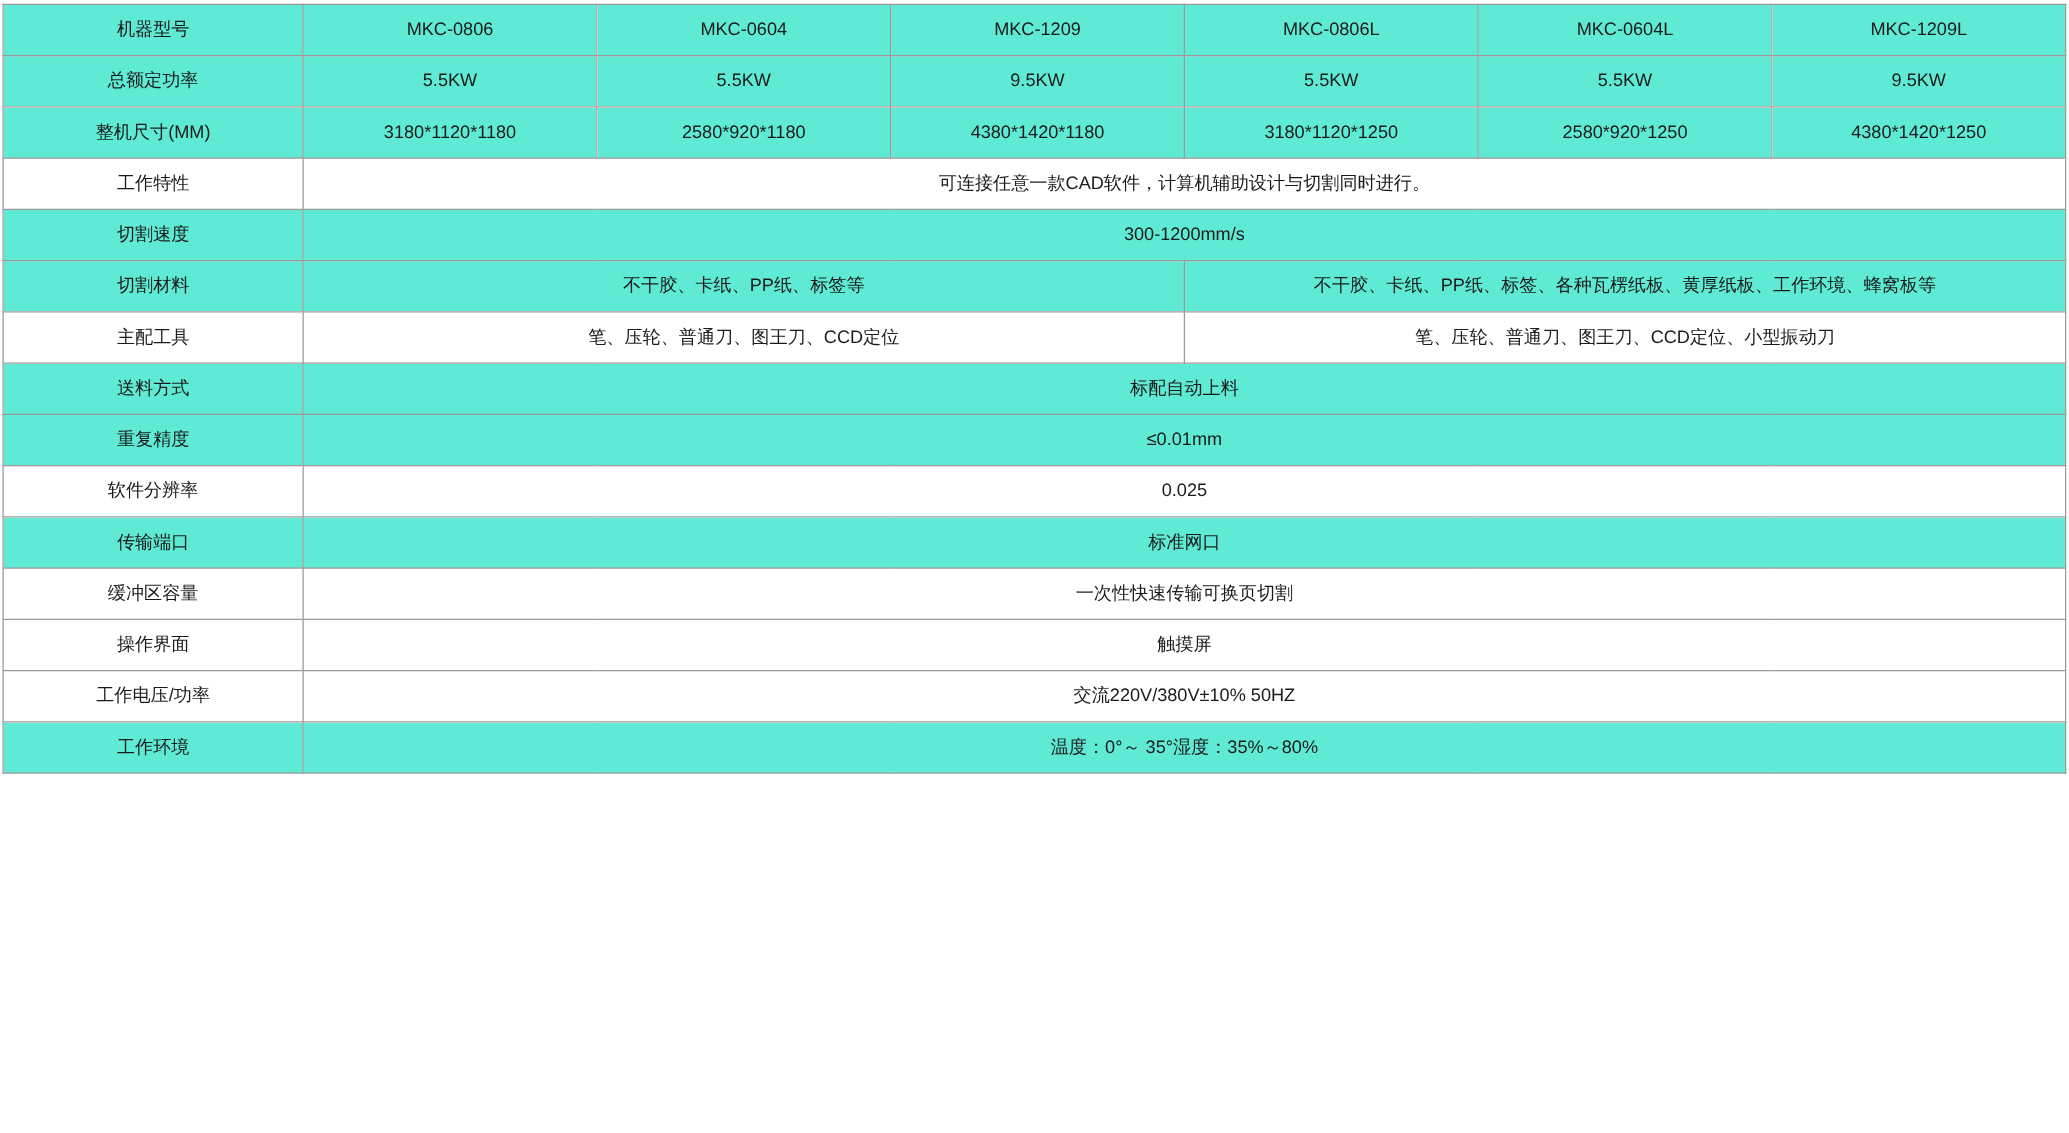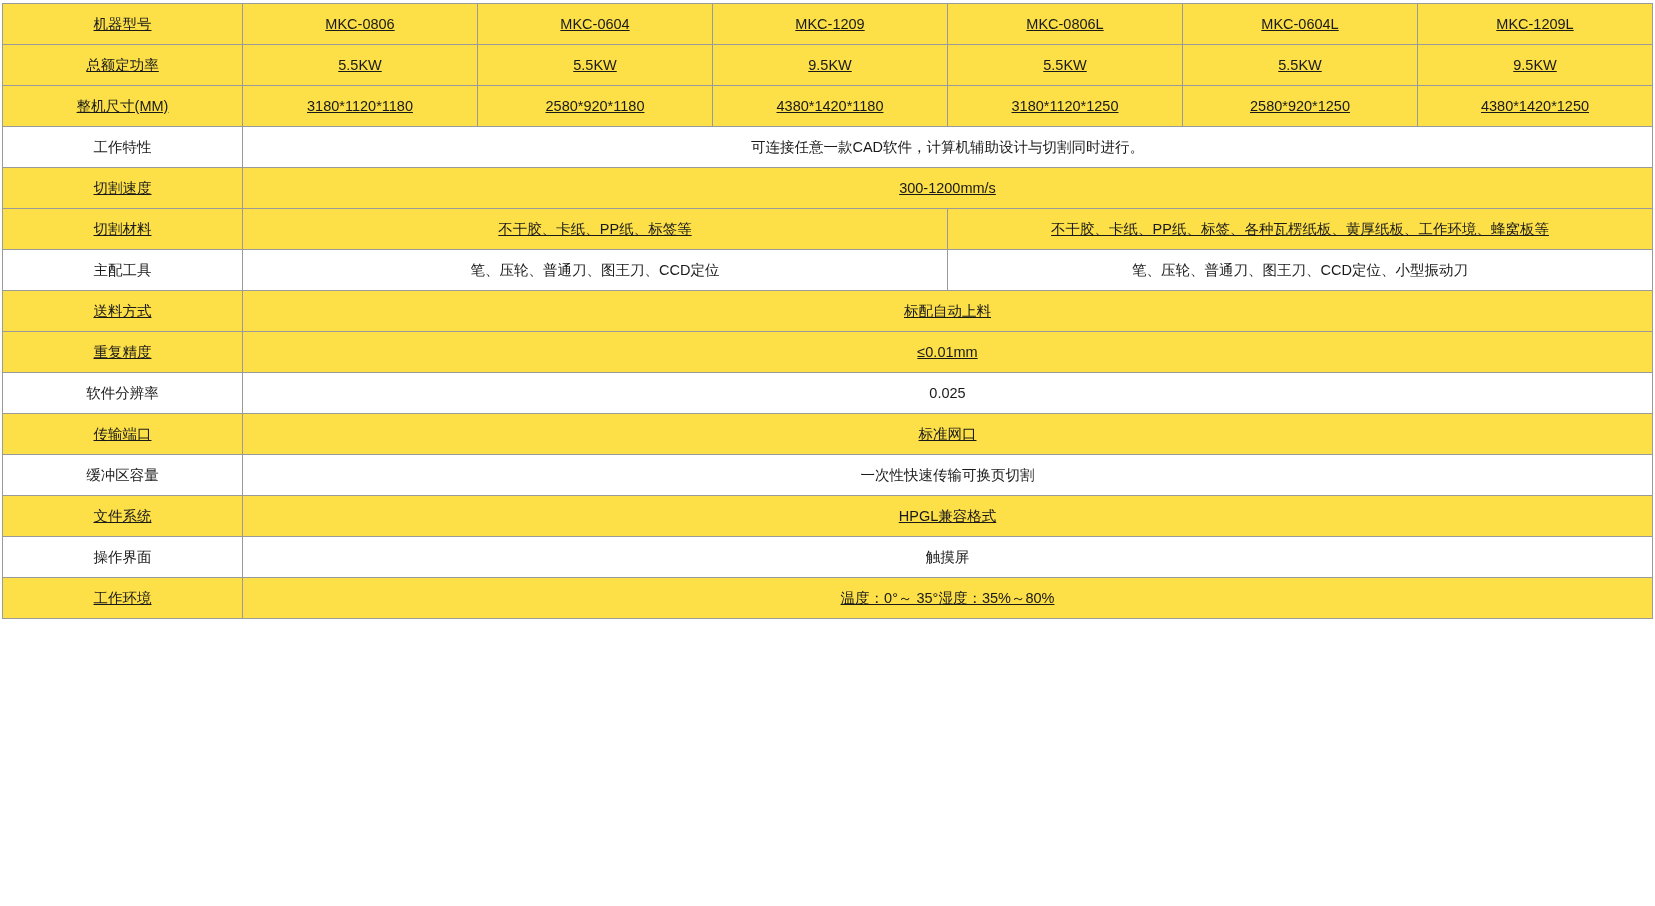--- a/index.html
+++ b/index.html
@@ -30,22 +30,21 @@
     text-align: center;
     vertical-align: middle;
     height: 41px;
     padding: 2px 4px;
     box-sizing: border-box;
     background: #ffffff;
     white-space: nowrap;
     overflow: hidden;
   }
   table.spec tr.shade td {
-    background: #fde047;
-    text-decoration: underline;
+    background: #5eead4;
   }
   td.label {
     width: 240px;
     background: #ffffff;
   }
   tr.shade td.label {
     background: #ebebeb;
   }
   td.model-head {
     font-size: 14.5px;
@@ -115,27 +114,27 @@
           <td colspan="6">0.025</td>
         </tr>
         <tr class="shade">
           <td class="label">传输端口</td>
           <td colspan="6">标准网口</td>
         </tr>
         <tr>
           <td class="label">缓冲区容量</td>
           <td colspan="6">一次性快速传输可换页切割</td>
         </tr>
-        <tr class="shade">
-          <td class="label">文件系统</td>
-          <td colspan="6">HPGL兼容格式</td>
-        </tr>
         <tr>
           <td class="label">操作界面</td>
           <td colspan="6">触摸屏</td>
+        </tr>
+        <tr>
+          <td class="label">工作电压/功率</td>
+          <td colspan="6">交流220V/380V±10% 50HZ</td>
         </tr>
         <tr class="shade">
           <td class="label">工作环境</td>
           <td colspan="6">温度：0°～ 35°湿度：35%～80%</td>
         </tr>
       </tbody>
   </table>
 </div>
 
 </body></html>

